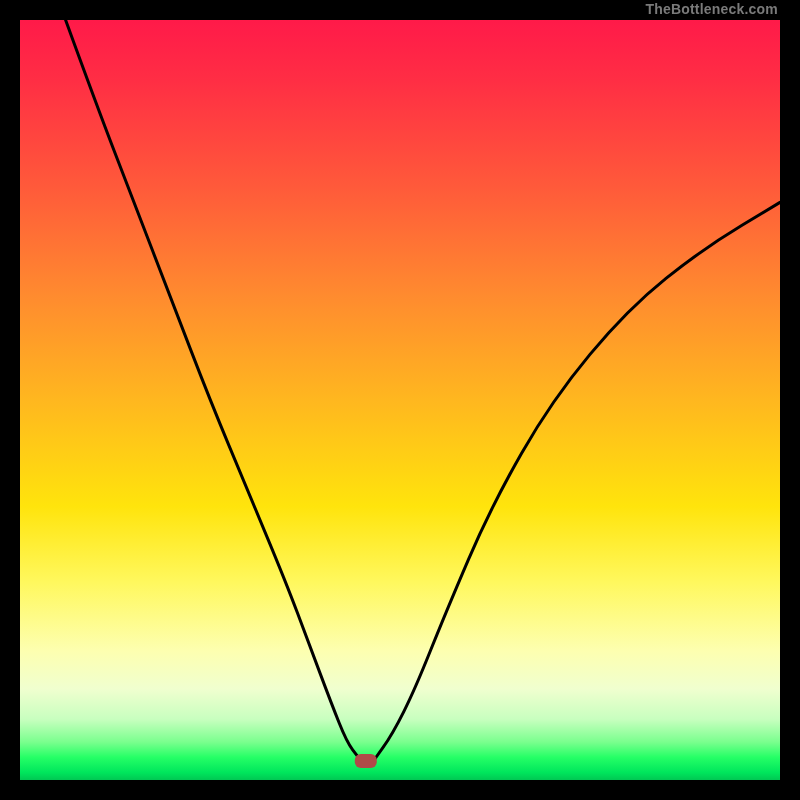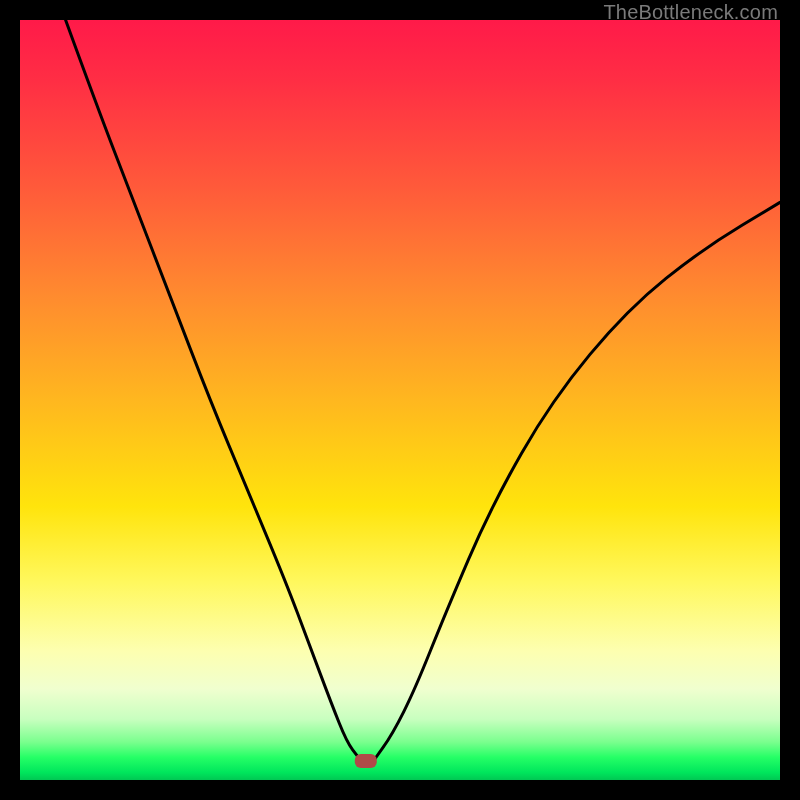--- a/index.html
+++ b/index.html
@@ -53,22 +53,22 @@
   }
   .marker {
     fill: #b04a48;
     stroke: none;
   }
   .watermark {
     position: absolute;
     top: 1px;
     right: 22px;
     color: #7a7a7a;
-    font-size: 20px;
-    font-weight: 400;
+    font-size: 14px;
+    font-weight: 700;
     letter-spacing: 0.2px;
     user-select: none;
   }
 </style>
 </head>
 <body>
 
 <div class="watermark">TheBottleneck.com</div>
 
 <div class="frame">

